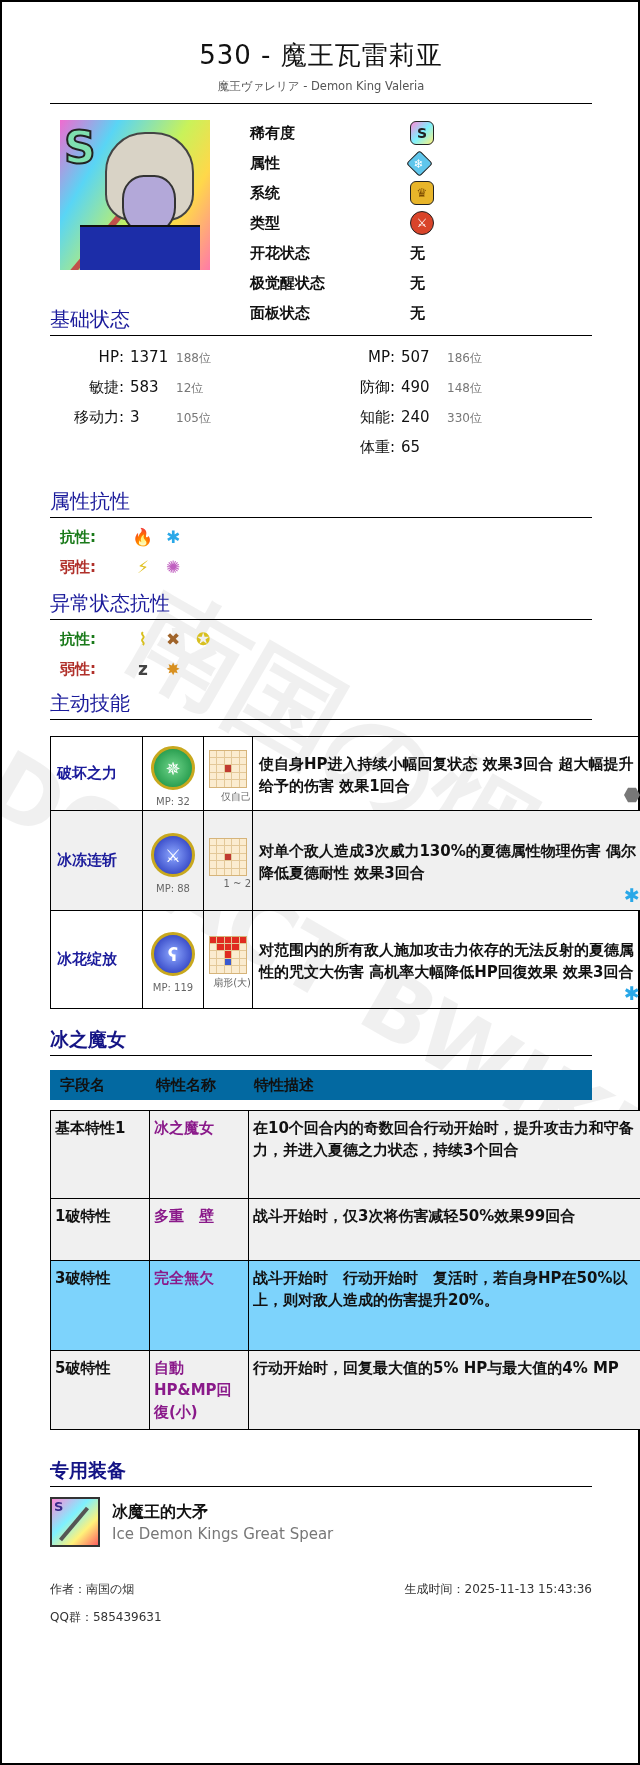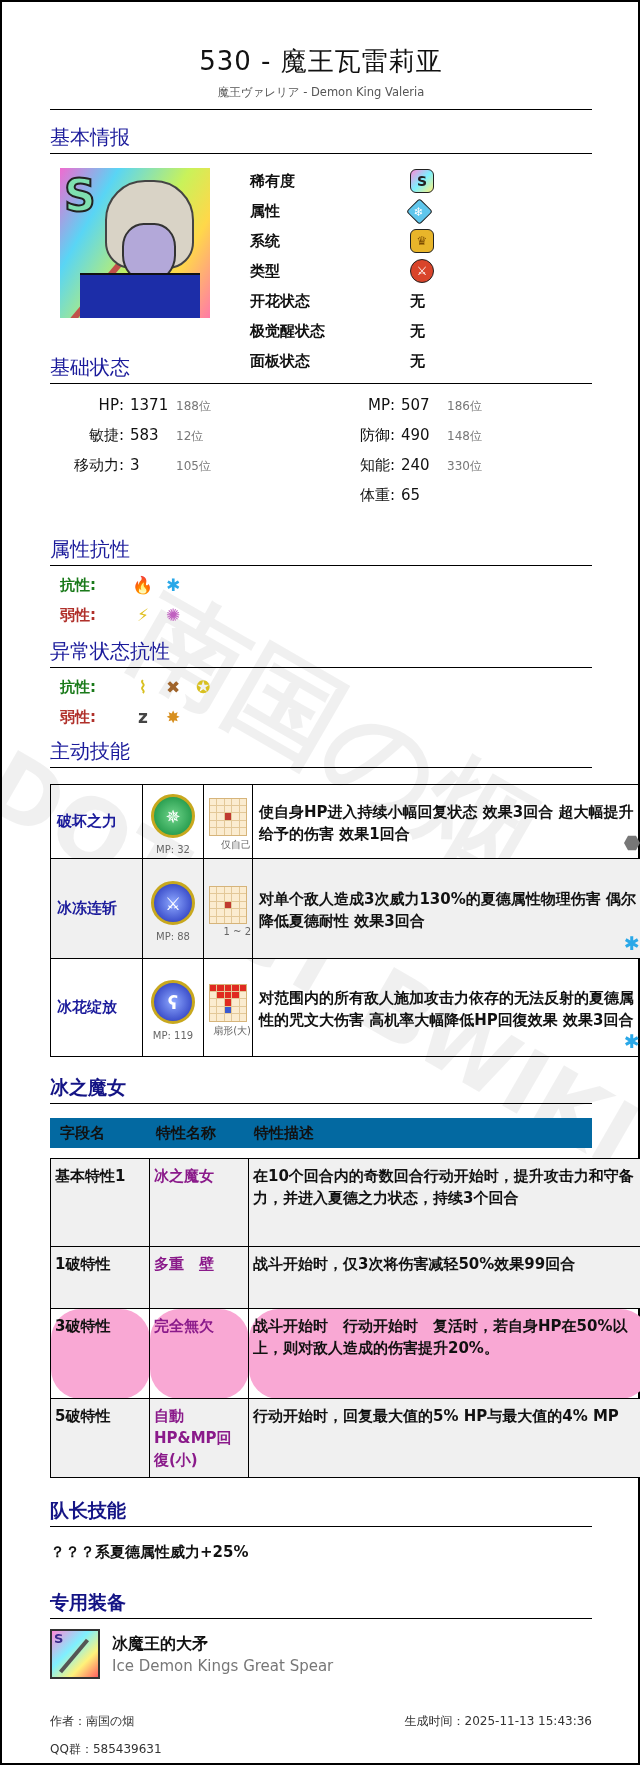--- a/index.html
+++ b/index.html
@@ -1,21 +1,21 @@
 <!DOCTYPE html>
 <html><head>
 <meta charset="utf-8">
 <style>
   html, body { margin: 0; padding: 0; background: #fff; }
   body { width: 640px; height: 1765px; position: relative; overflow: hidden; font-family: "DejaVu Sans", sans-serif; color: #111; }
   .frame { position: absolute; left: 0; top: 0; width: 636px; height: 1761px; border: 2px solid #000; background: #fff; }
   .wm { position: absolute; color: rgba(0,0,0,0.06); font-weight: bold; pointer-events: none; white-space: nowrap; }
   .wm1 { left: 180px; top: 560px; font-size: 110px; transform: rotate(30deg); transform-origin: left top; }
   .wm2 { left: 20px; top: 730px; font-size: 90px; transform: rotate(30deg); transform-origin: left top; }
-  .page { position: absolute; left: 50px; top: 16px; width: 542px; }
+  .page { position: absolute; left: 50px; top: 10px; width: 542px; }
   .title { text-align: center; font-size: 26px; margin-top: 28px; letter-spacing: 1px; }
   .subtitle { text-align: center; font-size: 11.5px; color: #555; margin-top: 6px; padding-bottom: 9px; border-bottom: 1.5px solid #000; }
   h2 { margin: 0; font-weight: normal; color: #1b1b9b; font-size: 20px; border-bottom: 1.5px solid #000; padding-bottom: 2px; }
   h2.bold { font-weight: bold; font-size: 19px; color: #141485; }
   .sec { margin-top: 14px; }
   .basic { display: flex; margin-top: 12px; height: 200px; }
   .portrait { width: 150px; height: 150px; margin-left: 10px; margin-top: 2px; position: relative; overflow: hidden;
     background: linear-gradient(120deg,#f06bd0 0%,#59d5f5 25%,#c9f25a 55%,#ffd84a 75%,#ff7aa8 100%); }
   .portrait .hair { position: absolute; left: 45px; top: 12px; width: 85px; height: 85px; border-radius: 45% 45% 30% 30%; background: #d9d3c6; border: 2px solid #444; }
   .portrait .face { position: absolute; left: 62px; top: 55px; width: 50px; height: 55px; border-radius: 40% 40% 45% 45%; background: #b3a8d9; border: 2px solid #333; }
@@ -60,21 +60,21 @@
   .range-lbl { font-size: 10px; color: #666; }
   .sk-desc { padding: 8px 6px 6px 6px; font-size: 15px; font-weight: bold; line-height: 22px; position: relative; height: auto; }
   .corner { position: absolute; right: 8px; bottom: 6px; width: 18px; height: 18px; display: flex; align-items: center; justify-content: center; }
   .hex { width: 16px; height: 16px; background: #777; clip-path: polygon(25% 5%,75% 5%,100% 50%,75% 95%,25% 95%,0 50%); }
   .snow { color: #2aa8e8; font-size: 19px; font-weight: bold; }
   .passive-head { margin-top: 14px; background: #0369a1; height: 30px; display: flex; align-items: center; font-size: 15px; font-weight: bold; }
   .ph1 { width: 96px; padding-left: 10px; }
   .ph2 { width: 98px; }
   .passive { margin-top: 10px; }
   .passive td { border: 1.5px solid #000; vertical-align: top; background: #f0f0f0; font-size: 15px; font-weight: bold; line-height: 22px; padding: 6px 4px; }
-  .passive tr.w td { background: #f9a8d4; border-radius: 30px; }
+  .passive tr.w td { background: #7dd3fc; }
   .pc1 { width: 90px; }
   .pc2 { width: 90px; color: #8a1a8a; }
   .leader { margin-top: 16px; font-size: 15px; font-weight: bold; }
   .equip { display: flex; align-items: center; margin-top: 10px; }
   .eq-icon { width: 46px; height: 46px; border: 2px solid #333; background: linear-gradient(135deg,#ff8ad8,#7ef0ff 40%,#fff27a 70%,#ff6060); position: relative; }
   .eq-icon .s { position: absolute; left: 2px; top: 0; font-size: 13px; font-weight: bold; color: #3a2a8a; }
   .eq-icon .sp { position: absolute; left: 20px; top: 4px; width: 4px; height: 42px; background: #555; transform: rotate(40deg); }
   .eq-text { margin-left: 12px; }
   .eq-name { font-size: 16px; font-weight: bold; }
   .eq-en { font-size: 15px; color: #777; margin-top: 2px; }
@@ -87,21 +87,20 @@
 
 <div class="frame"></div>
 <div class="wm wm1">南国の烟</div>
 <div class="wm wm2">DQTACT BWIKI</div>
 
 <div class="page">
   <div class="title">530 - 魔王瓦雷莉亚</div>
   <div class="subtitle">魔王ヴァレリア - Demon King Valeria</div>
 
   <div class="sec">
-    <h2>基本情报</h2>
     <div class="basic">
       <div class="portrait">
         <div class="spear"></div>
         <div class="hair"></div>
         <div class="face"></div>
         <div class="cloak"></div>
         <div class="rank">S</div>
       </div>
       <div class="attrs">
         <div class="attr-row">
@@ -383,24 +382,20 @@
       </tr>
       <tr style="height:60px;">
         <td class="pc1">5破特性</td>
         <td class="pc2">自動HP&amp;MP回復(小)</td>
         <td>行动开始时，回复最大值的5% HP与最大值的4% MP</td>
       </tr>
     </tbody>
       </table>
   </div>
 
-  <div style="margin-top:20px;">
-    <h2 class="bold">队长技能</h2>
-    <div class="leader">？？？系夏德属性威力+25%</div>
-  </div>
 
   <div style="margin-top:28px;">
     <h2 class="bold">专用装备</h2>
     <div class="equip">
       <div class="eq-icon">
         <div class="sp"></div>
         <span class="s">S</span>
       </div>
       <div class="eq-text">
         <div class="eq-name">冰魔王的大矛</div>

